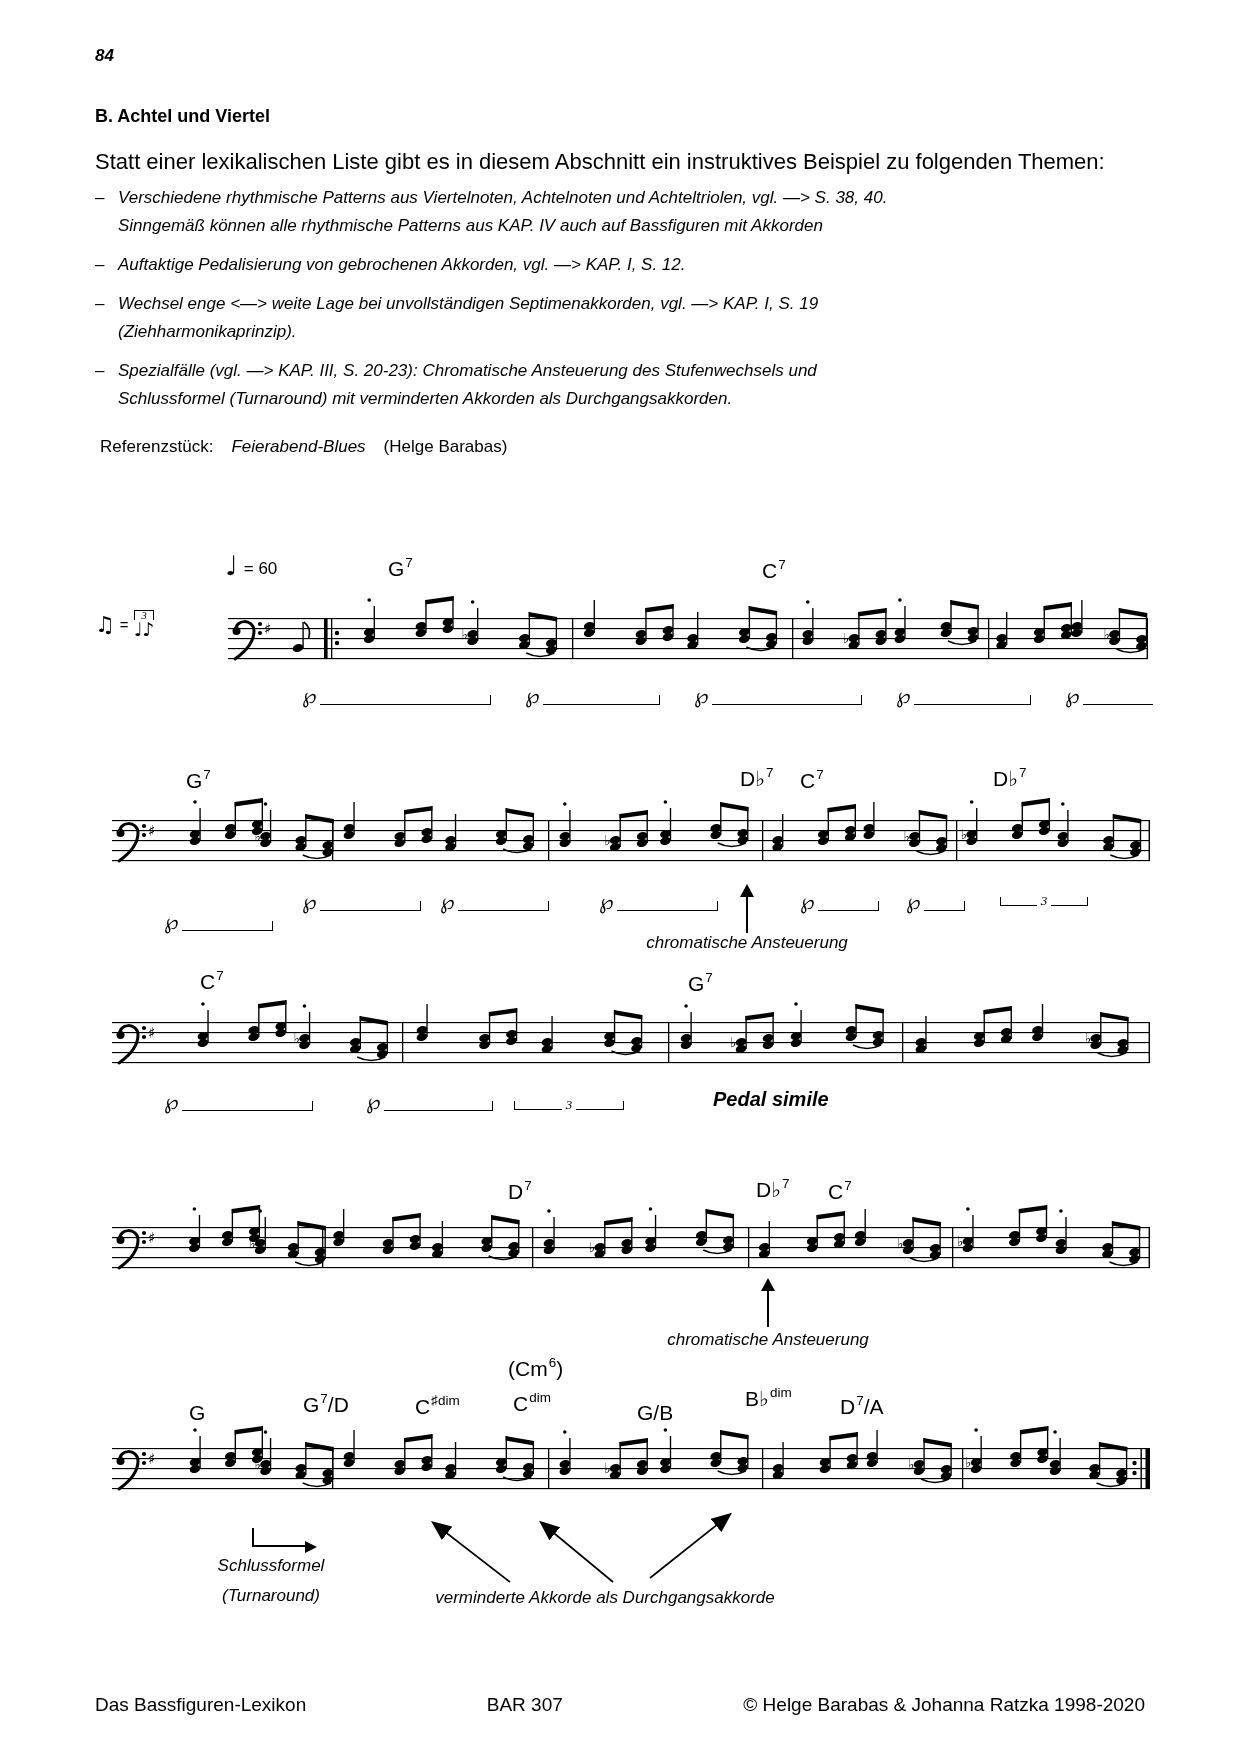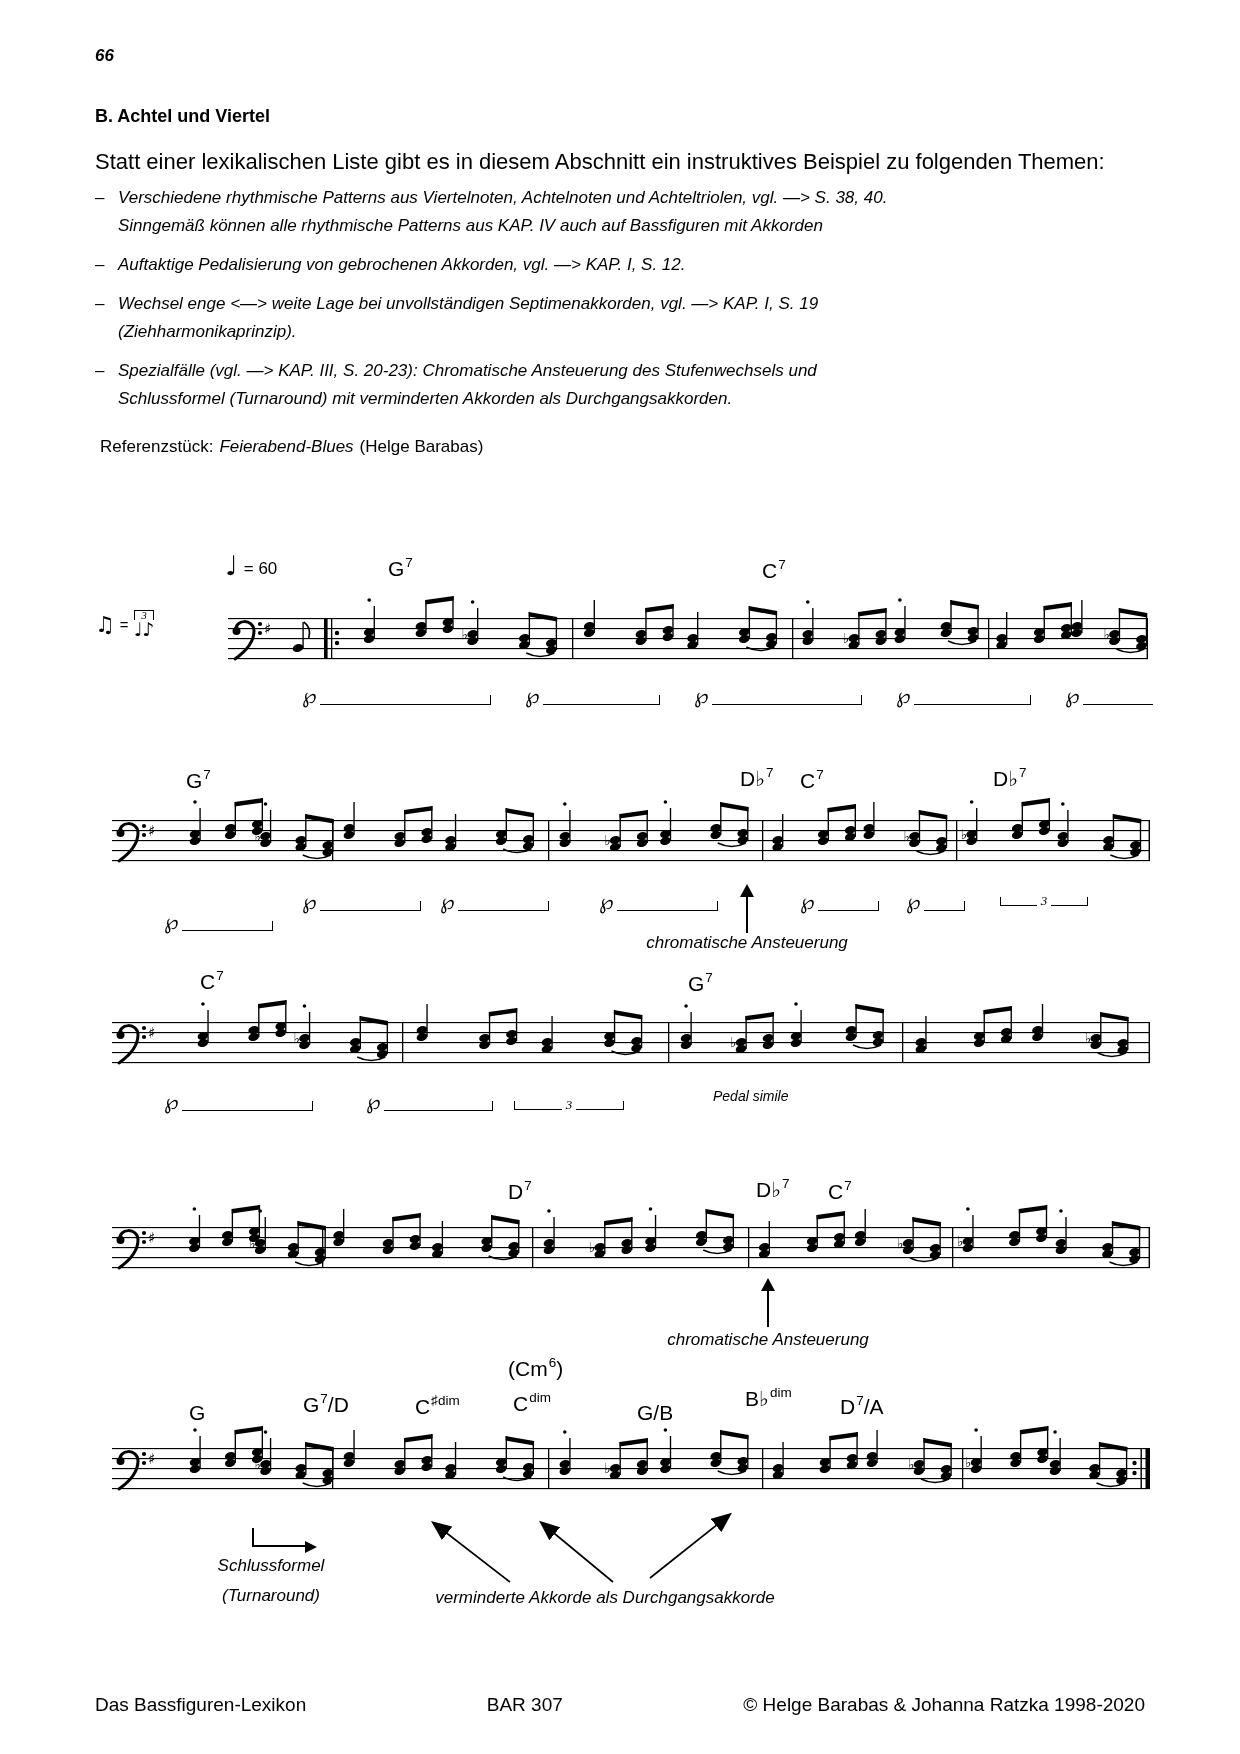--- a/index.html
+++ b/index.html
@@ -7,21 +7,21 @@
         font-family:"Liberation Sans",sans-serif;color:#000;overflow:hidden;}
   .abs{position:absolute;}
   
   #pagenum{left:95px;top:46px;font-size:17px;font-weight:bold;font-style:italic;}
   #heading{left:95px;top:106px;font-size:18px;font-weight:bold;}
   #intro{left:95px;top:148px;font-size:22px;line-height:28px;white-space:nowrap;}
   #bullets{left:95px;top:184px;width:920px;font-size:17px;line-height:28px;}
   .bullet{position:relative;padding-left:23px;margin-bottom:11px;}
   .bullet .dash{position:absolute;left:0;top:0;}
   .bline{white-space:nowrap;font-style:italic;}
-  #refline{display:flex;gap:6px;margin-top:20px;padding-left:5px;font-size:17px;}
+  #refline{display:flex;gap:18px;margin-top:20px;padding-left:5px;font-size:17px;}
   #refline .it{font-style:italic;}
   
   .chord{position:absolute;font-size:21px;line-height:1;white-space:nowrap;font-family:"Liberation Sans",sans-serif;}
   .chord sup{font-size:13.5px;vertical-align:9px;margin-left:1px;}
   .mustext{font-family:"DejaVu Sans",sans-serif;}
   #tempo{left:225px;top:552px;display:flex;align-items:flex-end;gap:6px;}
   #tempo .tnote{font-family:"DejaVu Sans",sans-serif;font-size:27px;line-height:1;}
   #tempo .tval{font-size:17px;line-height:1.2;}
   #swing{left:95px;top:610px;display:inline-flex;align-items:center;gap:5px;}
   #swing .pair{font-family:"DejaVu Sans",sans-serif;font-size:22px;line-height:1;}
@@ -34,39 +34,39 @@
   .ped .pg{font-family:"DejaVu Sans",sans-serif;font-size:21px;line-height:1;}
   .ped .pline{display:inline-block;height:9px;border-bottom:1.6px solid #000;border-right:1.6px solid #000;margin-bottom:2px;}
   .ped .pline.nt{border-right:none;}
   .trip{position:absolute;display:flex;align-items:flex-end;height:14px;}
   .trip .tl,.trip .tr{flex:1;height:8px;border-bottom:1.5px solid #000;}
   .trip .tl{border-left:1.5px solid #000;}
   .trip .tr{border-right:1.5px solid #000;}
   .trip .tn{font-family:"Liberation Serif",serif;font-style:italic;font-size:13px;line-height:10px;padding:0 4px;}
   .ann{position:absolute;font-size:17px;white-space:nowrap;}
   .center{transform:translateX(-50%);font-style:italic;}
-  #pedalsimile{font-style:italic;font-weight:400;font-size:14px;}
+  #pedalsimile{font-style:italic;font-weight:700;font-size:20px;}
   .uarrow{position:absolute;width:14px;}
   .uarrow::before{content:"";display:block;margin:0 auto;width:0;height:0;
      border-left:7px solid transparent;border-right:7px solid transparent;border-bottom:13px solid #000;}
   .uarrow::after{content:"";display:block;margin:0 auto;width:2px;height:36px;background:#000;}
   #bentarrow{position:absolute;left:252px;top:1528px;width:52px;height:17px;
      border-left:2px solid #000;border-bottom:2px solid #000;}
   #bentarrow::after{content:"";position:absolute;right:-11px;bottom:-7.5px;width:0;height:0;
      border-top:6.5px solid transparent;border-bottom:6.5px solid transparent;border-left:12px solid #000;}
   
   #footer{left:95px;top:1694px;width:1050px;font-size:19px;display:flex;justify-content:space-between;}
   .score-svg{position:absolute;left:0;top:0;}
 </style>
 </head>
 <body>
 
 <div id="page">
 
-  <div class="abs" id="pagenum">66</div>
+  <div class="abs" id="pagenum">84</div>
   <div class="abs" id="heading">B. Achtel und Viertel</div>
   <div class="abs" id="intro">Statt einer lexikalischen Liste gibt es in diesem Abschnitt ein instruktives Beispiel zu folgenden Themen:</div>
 
   <div class="abs" id="bullets">
     <div class="bullet">
       <span class="dash">–</span>
       <div class="bline">Verschiedene rhythmische Patterns aus Viertelnoten, Achtelnoten und Achteltriolen, vgl. —&gt; S. 38, 40.</div>
       <div class="bline">Sinngemäß können alle rhythmische Patterns aus KAP. IV auch auf Bassfiguren mit Akkorden</div>
     </div>
     <div class="bullet">

